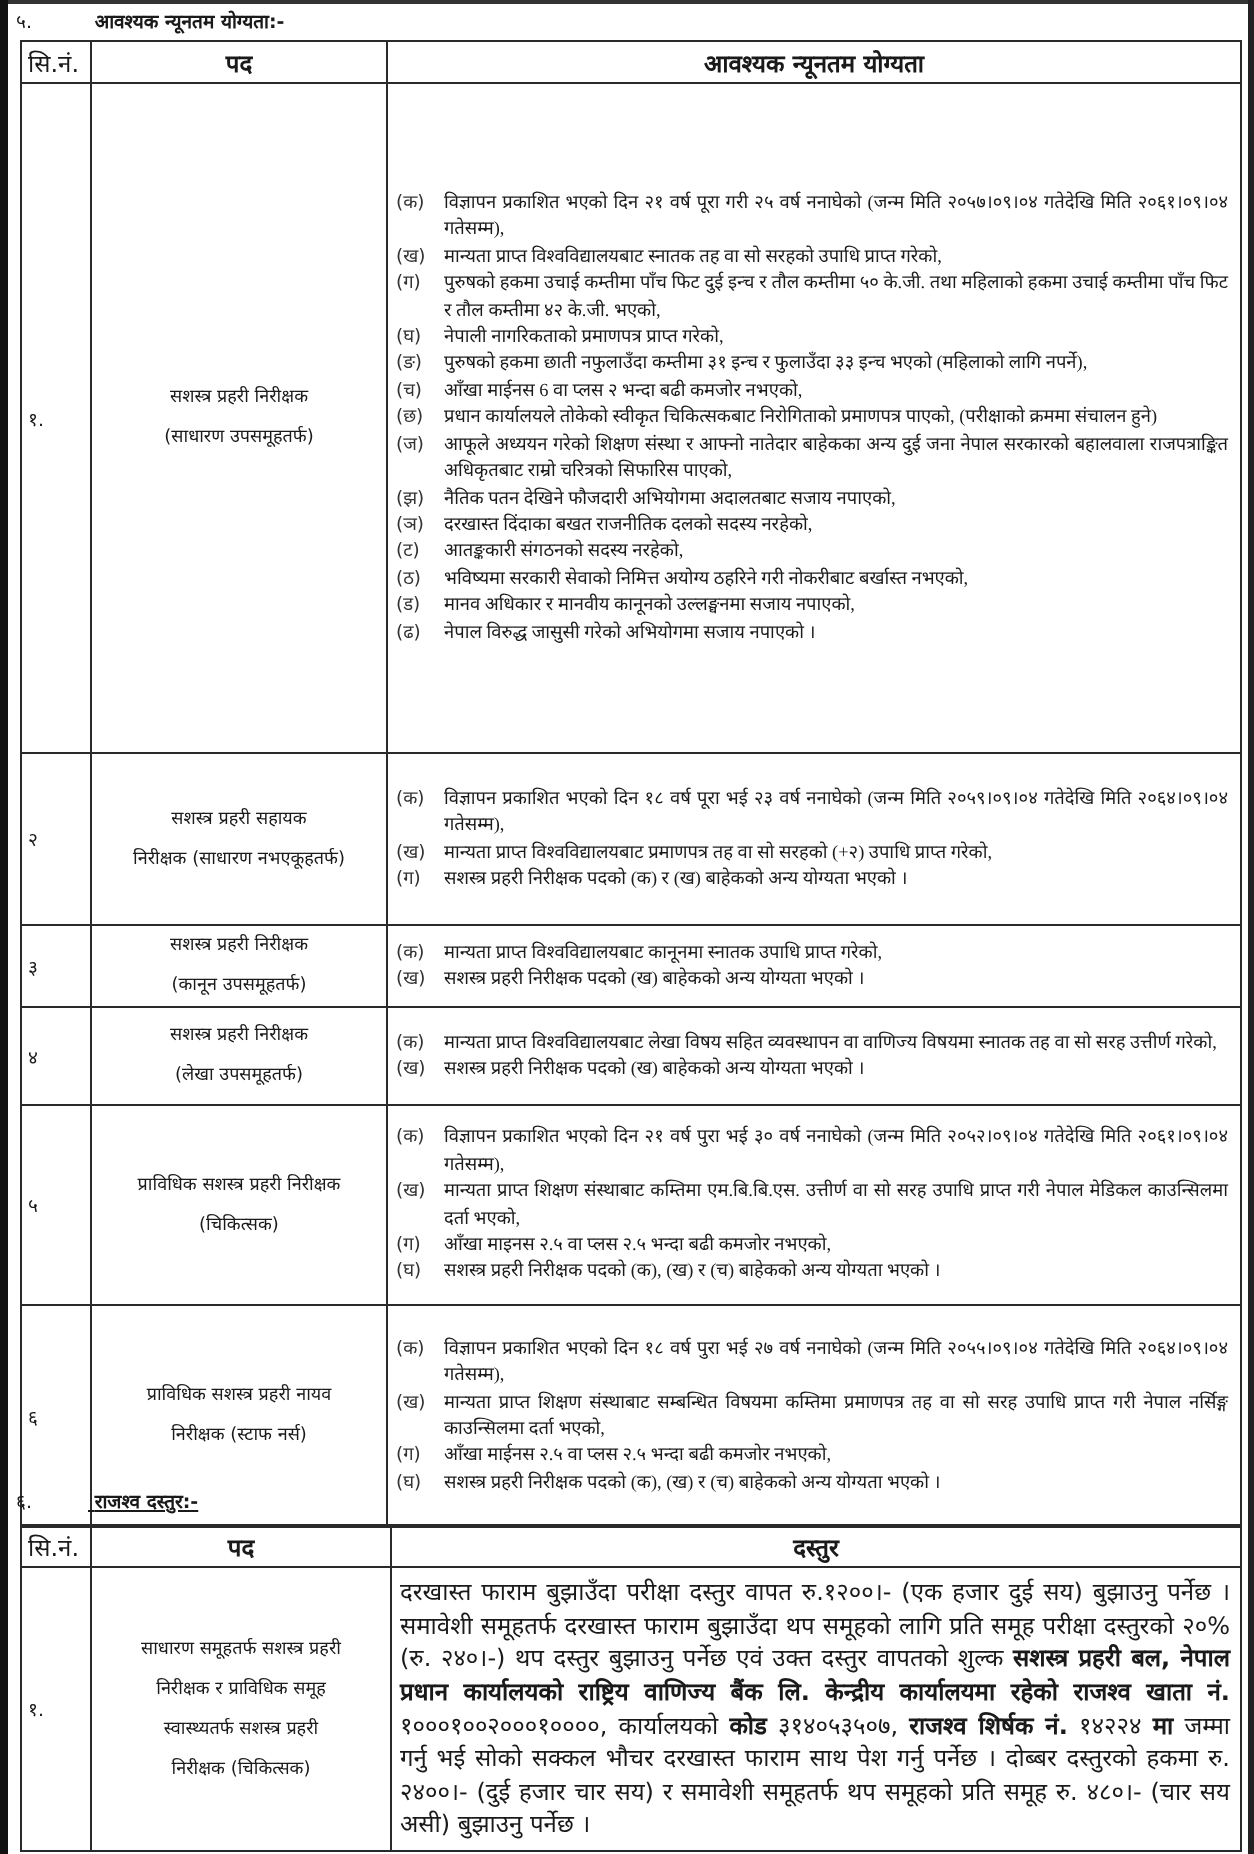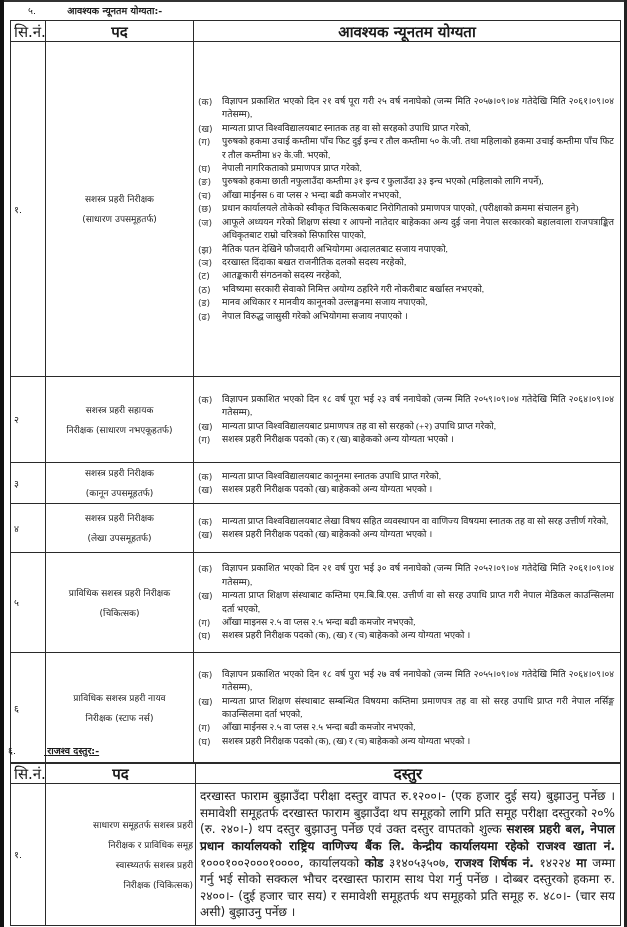--- a/index.html
+++ b/index.html
@@ -8,21 +8,21 @@
   .frame { position:absolute; left:0; top:0; width:627px; height:927px; }
   .frame-left { position:absolute; left:0; top:0; width:4px; height:927px; background:#111; }
   .frame-top { position:absolute; left:4px; top:0; width:623px; height:2px; background:#333; }
   .frame-right { position:absolute; right:0; top:0; width:3px; height:927px; background:#222; }
 
   .sec-head { position:absolute; left:8px; font-size:9.5px; font-weight:bold; white-space:nowrap; }
   .sec-head .num { display:inline-block; width:36px; font-weight:normal; }
 
   table { position:absolute; left:10px; border-collapse:collapse; table-layout:fixed; }
   td, th { border:1.3px solid #2a2a2a; padding:0; vertical-align:middle; }
-  th { font-size:15px; font-weight:bold; height:20px; text-align:center; }
+  th { font-size:12px; font-weight:bold; height:20px; text-align:center; }
   th.sn { text-align:left; padding-left:3px; font-weight:normal; }
 
   .t1 { top:20px; width:610px; }
   .t1 col.c1 { width:35px; } .t1 col.c2 { width:148px; } .t1 col.c3 { width:427px; }
 
   td.sn { font-size:9.5px; padding-left:3px; text-align:left; }
   td.post { font-size:9px; font-weight:normal; text-align:center; line-height:20px; padding:0 2px; }
 
   .quals { padding:2px 6px 2px 4px; }
   .q { display:flex; font-size:9.2px; line-height:13.4px; }
@@ -36,21 +36,21 @@
 </style>
 </head>
 <body>
 
 <div class="frame">
   <div class="frame-left"></div>
   <div class="frame-top"></div>
   <div class="frame-right"></div>
 </div>
 
-<div class="sec-head" style="top:4px;margin-left:20px;">
+<div class="sec-head" style="top:4px;">
   <span class="num">५.</span>
   <span>आवश्यक न्यूनतम योग्यता:-</span>
 </div>
 
 <table class="t1">
   <colgroup>
       <col class="c1">
       <col class="c2">
       <col class="c3">
     </colgroup>
@@ -249,21 +249,21 @@
   <thead>
     <tr>
       <th class="sn">सि.नं.</th>
       <th>पद</th>
       <th>दस्तुर</th>
     </tr>
   </thead>
   <tbody>
     <tr style="height:142px;">
       <td class="sn">१.</td>
-      <td class="post" style="line-height:20px;text-align:right;">
+      <td class="post" style="line-height:20px;">
         <div>साधारण समूहतर्फ सशस्त्र प्रहरी</div>
         <div>निरीक्षक र प्राविधिक समूह</div>
         <div>स्वास्थ्यतर्फ सशस्त्र प्रहरी</div>
         <div>निरीक्षक (चिकित्सक)</div>
       </td>
       <td class="fee"><span>दरखास्त फाराम बुझाउँदा परीक्षा दस्तुर वापत रु.१२००।- (एक हजार दुई सय) बुझाउनु पर्नेछ । समावेशी समूहतर्फ दरखास्त फाराम बुझाउँदा थप समूहको लागि प्रति समूह परीक्षा दस्तुरको २०% (रु. २४०।-) थप दस्तुर बुझाउनु पर्नेछ एवं उक्त दस्तुर वापतको शुल्क </span><b>सशस्त्र प्रहरी बल, नेपाल प्रधान कार्यालयको राष्ट्रिय वाणिज्य बैंक लि. केन्द्रीय कार्यालयमा रहेको राजश्व खाता नं.</b><span> १०००१००२०००१००००, कार्यालयको </span><b>कोड</b><span> ३१४०५३५०७, </span><b>राजश्व शिर्षक नं.</b><span> १४२२४ </span><b>मा</b><span>  जम्मा गर्नु भई सोको सक्कल भौचर दरखास्त फाराम साथ पेश गर्नु पर्नेछ । दोब्बर दस्तुरको हकमा रु. २४००।- (दुई हजार चार सय) र समावेशी समूहतर्फ थप समूहको प्रति समूह रु. ४८०।- (चार सय असी) बुझाउनु पर्नेछ ।</span></td>
     </tr>
   </tbody>
 </table>
 

